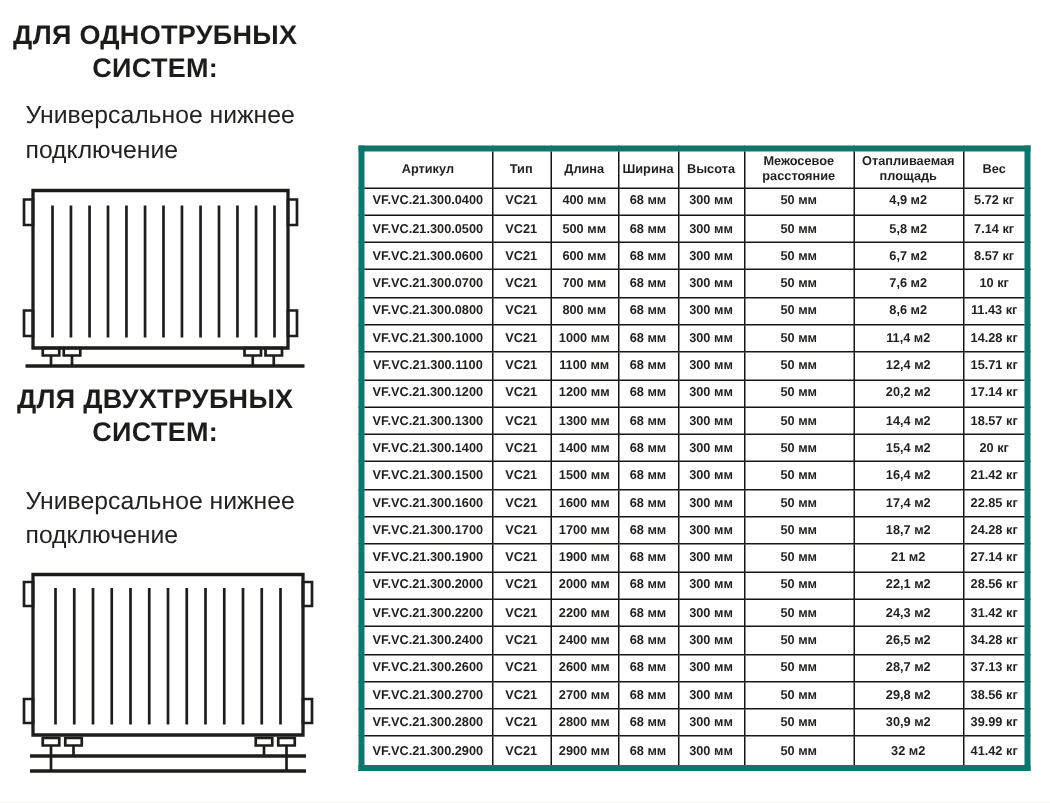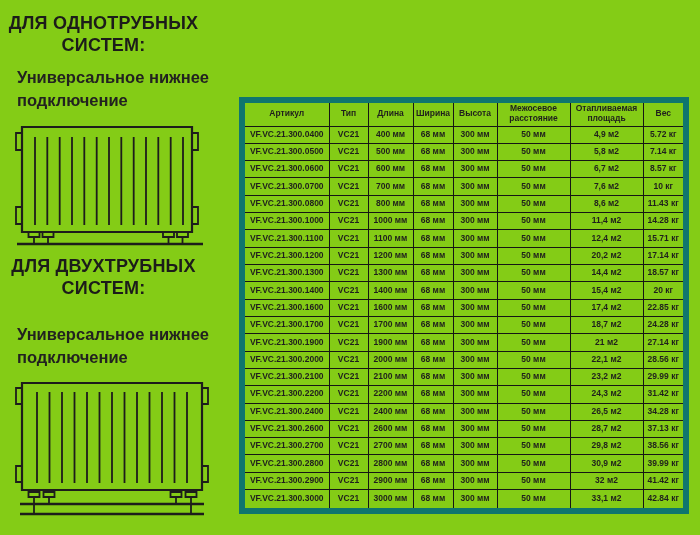--- a/index.html
+++ b/index.html
@@ -1,43 +1,43 @@
 <!DOCTYPE html>
 <html><head>
 <meta charset="utf-8">
 <style>
   html,body{margin:0;padding:0;background:#e9e9e7;}
   .page{
-    position:relative;width:700px;height:535px;background:#84cc16;
+    position:relative;width:700px;height:535px;background:#ffffff;
     font-family:"Liberation Sans","DejaVu Sans",sans-serif;color:#1d1d1b;
     overflow:hidden;
   }
   .section-heading{
     position:absolute;left:0;width:207px;margin:0;text-align:center;
     font-size:18px;font-weight:bold;line-height:1.22;letter-spacing:.2px;color:#1c1c1a;
   }
   .section-subheading{
     position:absolute;left:17px;width:200px;margin:0;text-align:left;
-    font-size:16.5px;font-weight:bold;line-height:1.38;color:#222220;
+    font-size:16.5px;font-weight:normal;line-height:1.38;color:#222220;
   }
   .h1-pos{top:13px;} .p1-pos{top:66px;}
   .h2-pos{top:256px;} .p2-pos{top:323px;}
   .diagram{position:absolute;left:10px;}
   .diagram-1{top:112px;} .diagram-2{top:372px;}
   .diagram *{vector-effect:non-scaling-stroke;}
   .spec-table{
     position:absolute;left:239px;top:97px;width:444px;height:417px;
     border-collapse:collapse;table-layout:fixed;
     font-size:8.5px;font-weight:bold;color:#1f1f1d;
   }
   .spec-table th,.spec-table td{
     border:1.4px solid #161614;text-align:center;vertical-align:middle;
     padding:0 1px;overflow:hidden;line-height:1.15;
   }
-  .spec-table{border:6px solid #0f766e;}
+  .spec-table{border:4px solid #0f766e;}
   .spec-table thead tr{height:26px;}
 </style>
 </head>
 <body>
 
 <div class="page">
 
   <h2 class="section-heading h1-pos">ДЛЯ ОДНОТРУБНЫХ СИСТЕМ:</h2>
   <p class="section-subheading p1-pos">Универсальное нижнее подключение</p>
 
@@ -235,20 +235,30 @@
           <td>VF.VC.21.300.1400</td>
           <td>VC21</td>
           <td>1400 мм</td>
           <td>68 мм</td>
           <td>300 мм</td>
           <td>50 мм</td>
           <td>15,4 м2</td>
           <td>20 кг</td>
         </tr>
         <tr>
+          <td>VF.VC.21.300.1500</td>
+          <td>VC21</td>
+          <td>1500 мм</td>
+          <td>68 мм</td>
+          <td>300 мм</td>
+          <td>50 мм</td>
+          <td>16,4 м2</td>
+          <td>21.42 кг</td>
+        </tr>
+        <tr>
           <td>VF.VC.21.300.1600</td>
           <td>VC21</td>
           <td>1600 мм</td>
           <td>68 мм</td>
           <td>300 мм</td>
           <td>50 мм</td>
           <td>17,4 м2</td>
           <td>22.85 кг</td>
         </tr>
         <tr>
@@ -275,30 +285,20 @@
           <td>VF.VC.21.300.2000</td>
           <td>VC21</td>
           <td>2000 мм</td>
           <td>68 мм</td>
           <td>300 мм</td>
           <td>50 мм</td>
           <td>22,1 м2</td>
           <td>28.56 кг</td>
         </tr>
         <tr>
-          <td>VF.VC.21.300.2100</td>
-          <td>VC21</td>
-          <td>2100 мм</td>
-          <td>68 мм</td>
-          <td>300 мм</td>
-          <td>50 мм</td>
-          <td>23,2 м2</td>
-          <td>29.99 кг</td>
-        </tr>
-        <tr>
           <td>VF.VC.21.300.2200</td>
           <td>VC21</td>
           <td>2200 мм</td>
           <td>68 мм</td>
           <td>300 мм</td>
           <td>50 мм</td>
           <td>24,3 м2</td>
           <td>31.42 кг</td>
         </tr>
         <tr>
@@ -344,26 +344,16 @@
         <tr>
           <td>VF.VC.21.300.2900</td>
           <td>VC21</td>
           <td>2900 мм</td>
           <td>68 мм</td>
           <td>300 мм</td>
           <td>50 мм</td>
           <td>32 м2</td>
           <td>41.42 кг</td>
         </tr>
-        <tr>
-          <td>VF.VC.21.300.3000</td>
-          <td>VC21</td>
-          <td>3000 мм</td>
-          <td>68 мм</td>
-          <td>300 мм</td>
-          <td>50 мм</td>
-          <td>33,1 м2</td>
-          <td>42.84 кг</td>
-        </tr>
       </tbody>
   </table>
 
 </div>
 
 </body></html>

